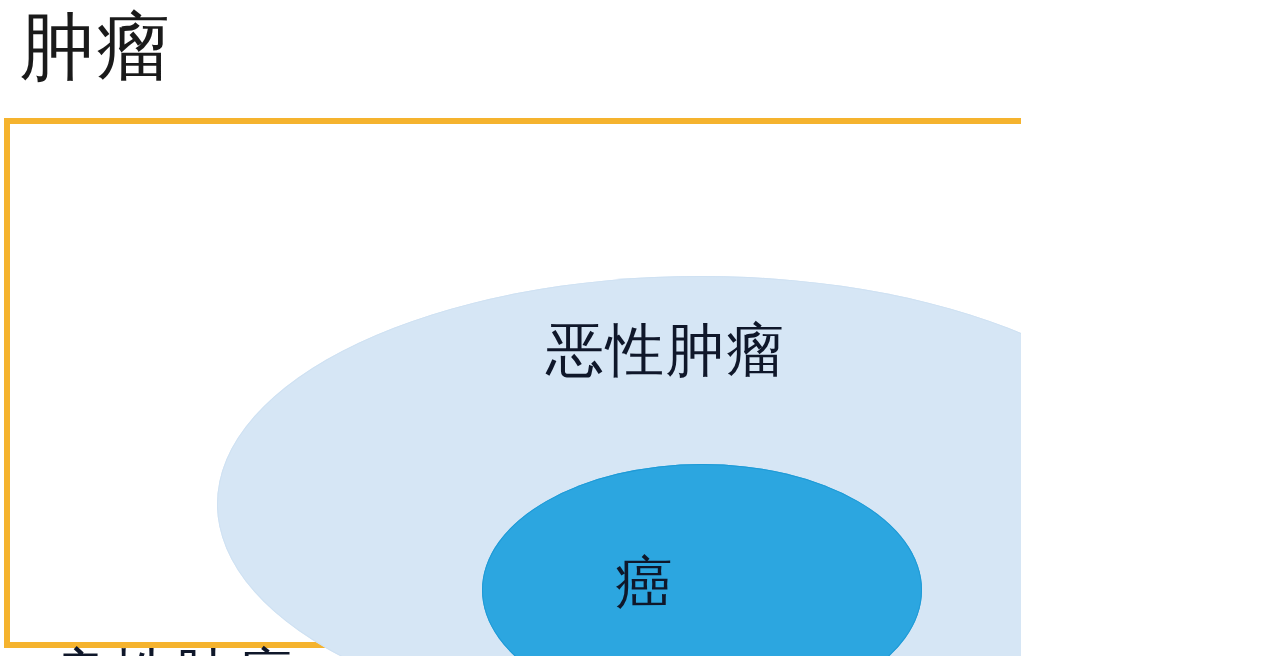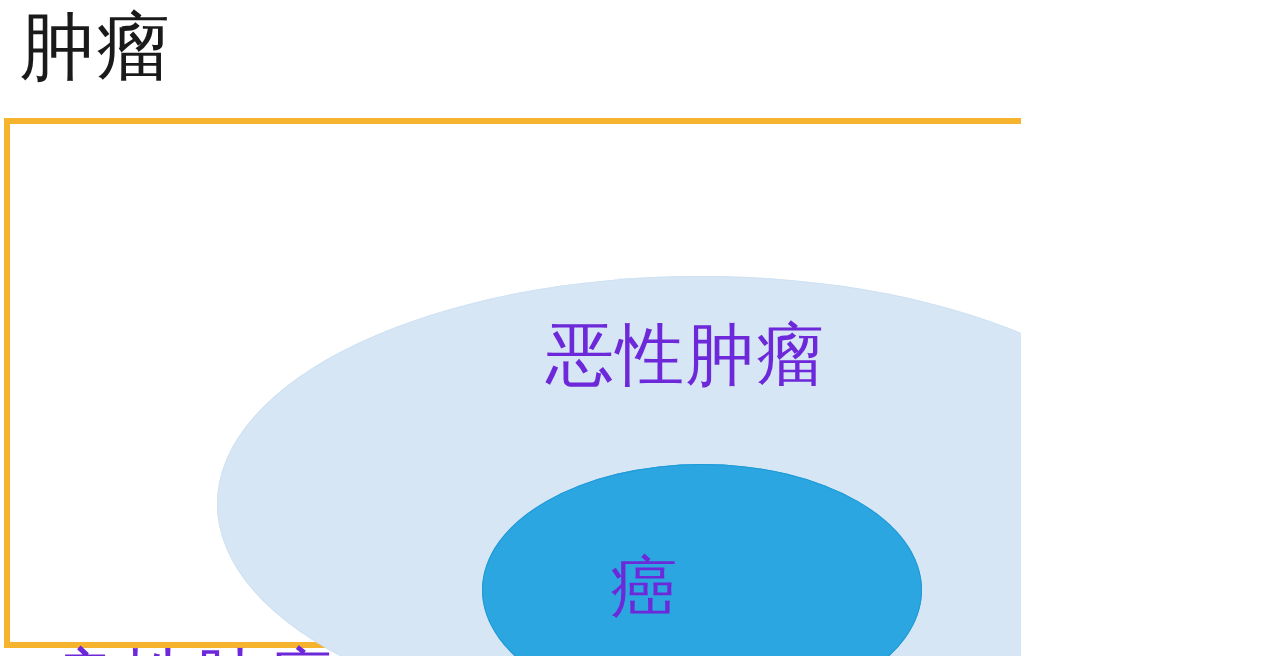--- a/index.html
+++ b/index.html
@@ -64,26 +64,26 @@
     width: 440px;
     height: 252px;
     border-radius: 50%;
     background: #2ca6e0;
     box-shadow: inset 0 0 0 1px #1f9ad6;
   }
 
   
   .region-label {
     position: absolute;
-    color: #6d28d9;
+    color: #0f172a;
     white-space: nowrap;
-    font-size: 68px;
+    font-size: 58px;
     line-height: 1.05;
     letter-spacing: 2px;
-    font-family: Liberation Serif, serif;
+    font-family: Liberation Sans, sans-serif;
   }
 
   .label-malignant {
     left: 536px;
     top: 196px;
   }
 
   .label-carcinoma {
     left: 0;
     top: 429px;

